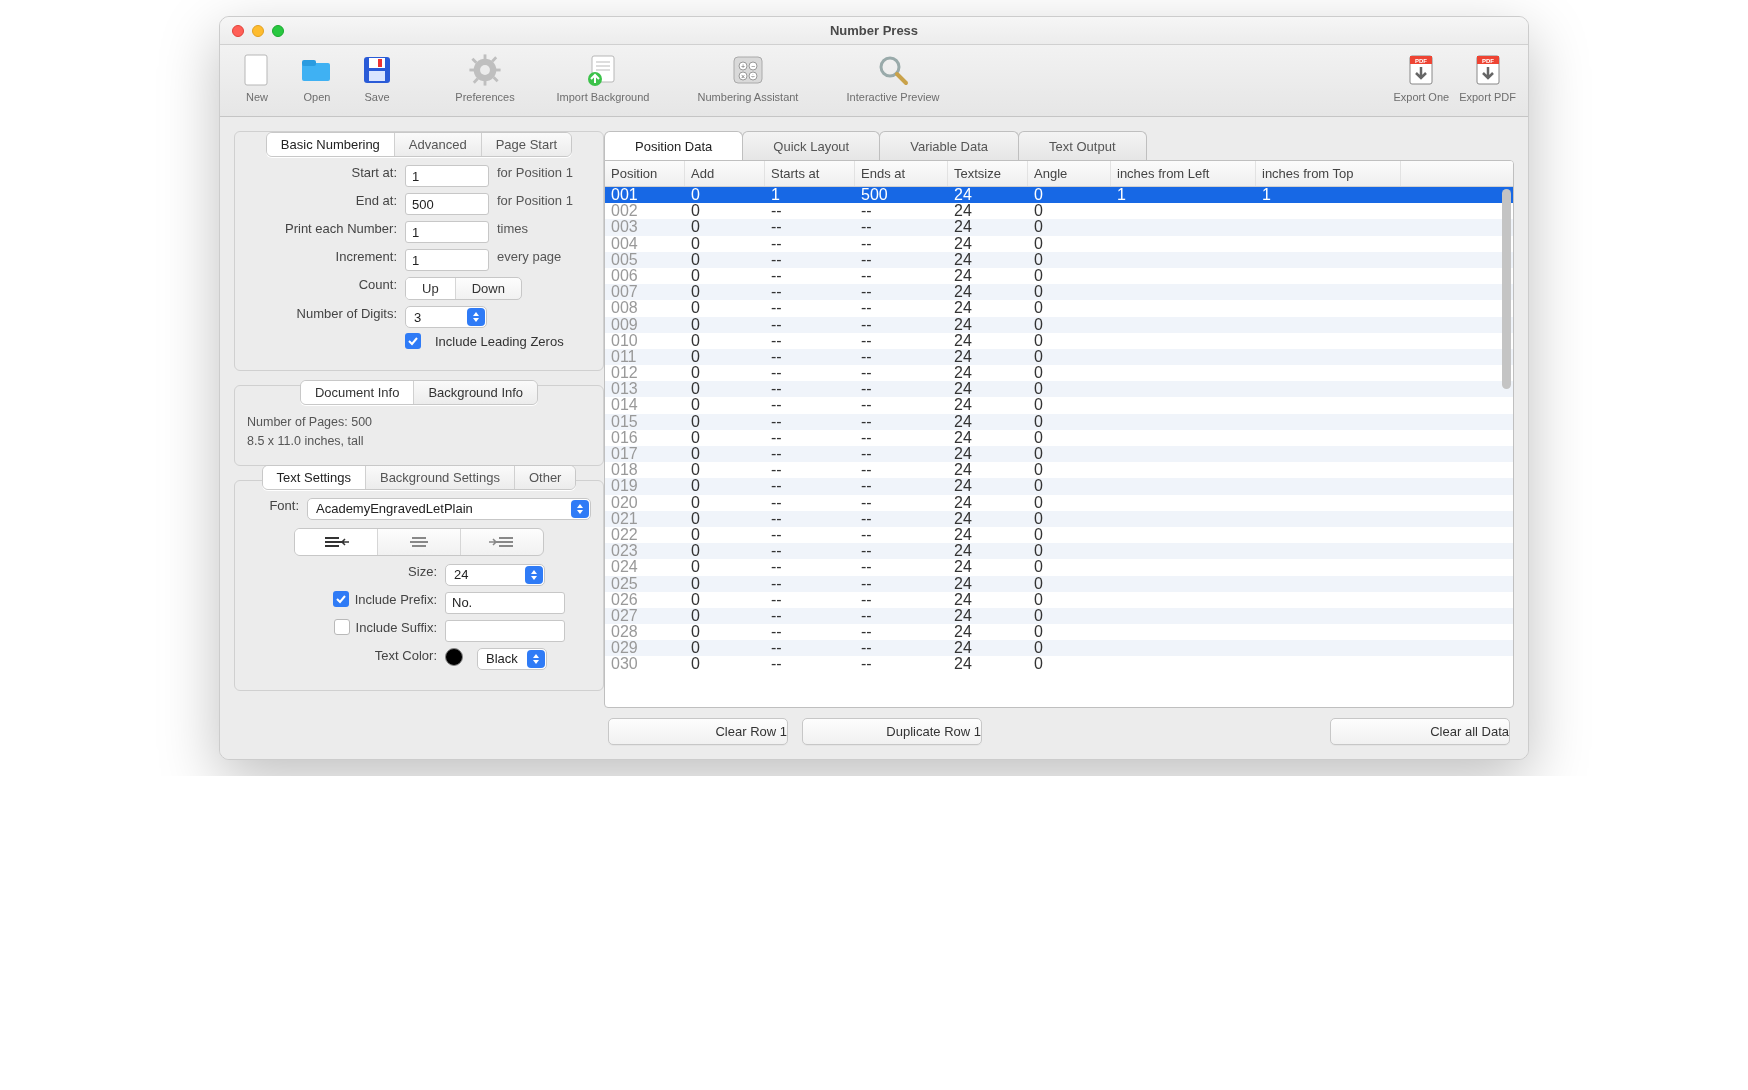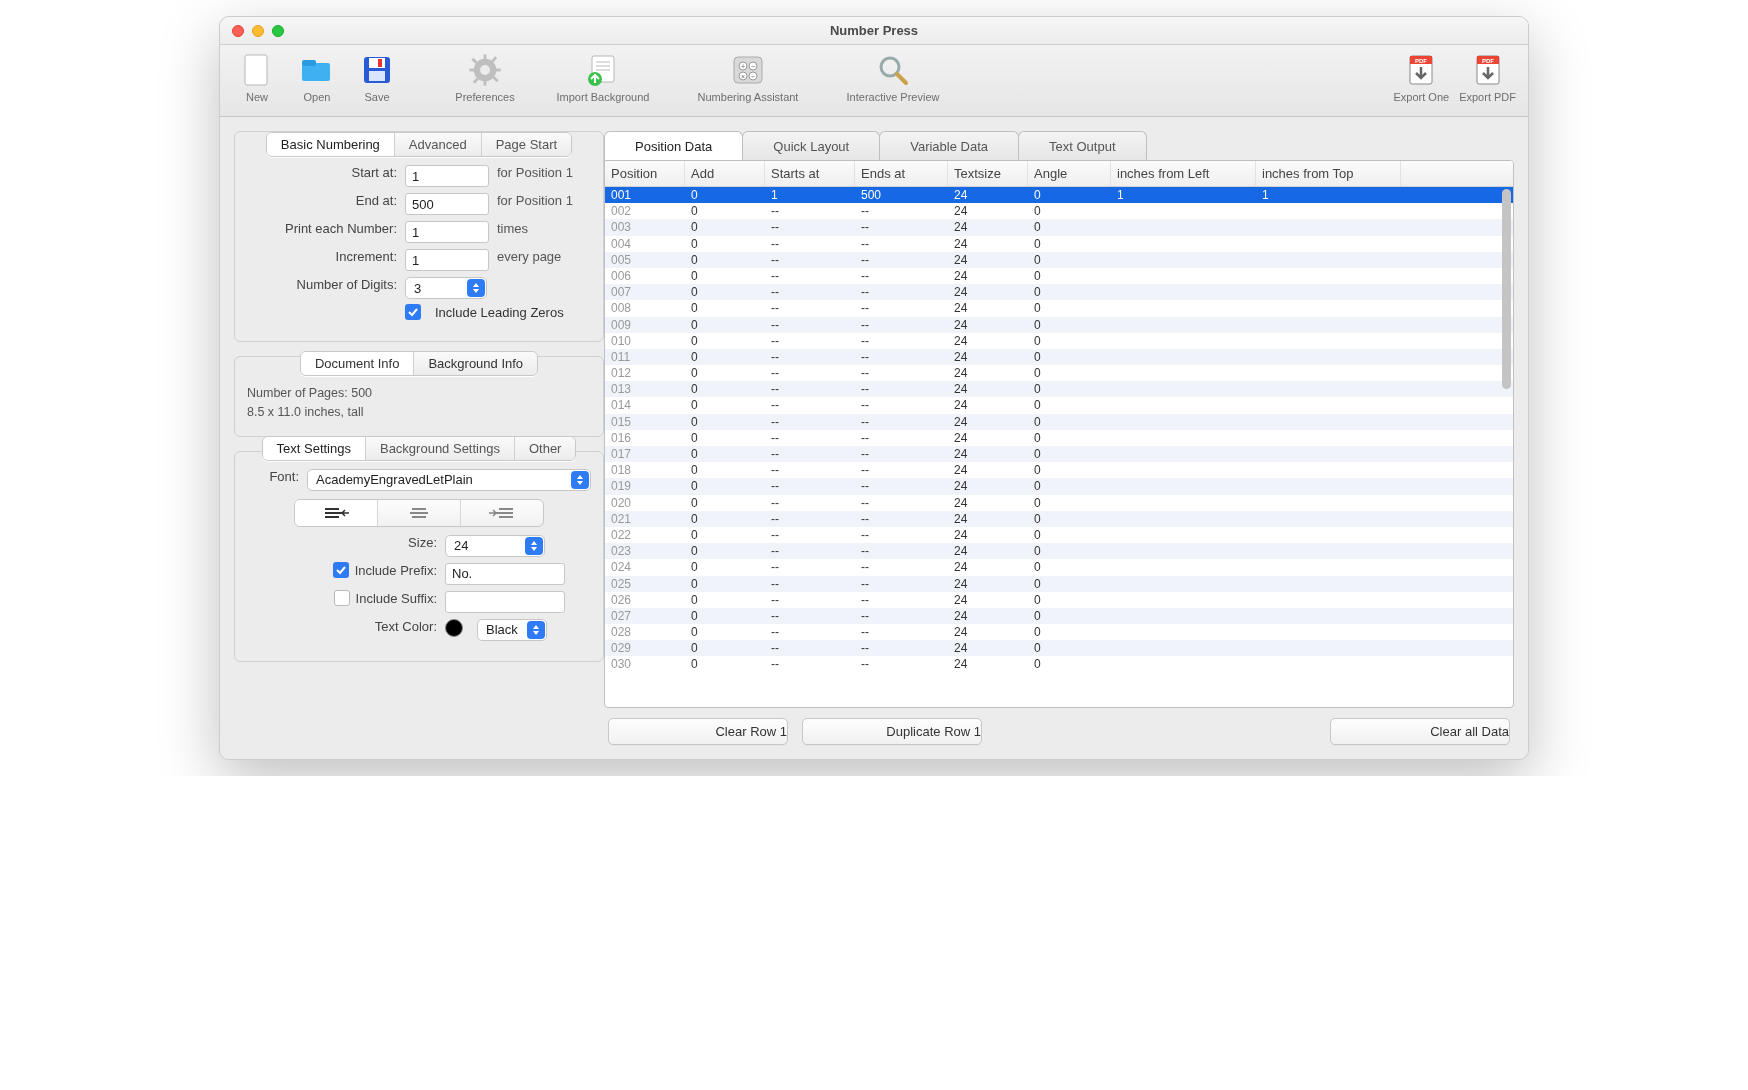--- a/index.html
+++ b/index.html
@@ -223,21 +223,21 @@
     font-size:13px;
   }
   .thead {
     background:linear-gradient(#fbfbfb,#efefef);
     border-bottom:1px solid #d0d0d0;
     color:#444;
     height:26px;
   }
   .thead > div { padding:5px 6px; border-right:1px solid #e2e2e2; white-space:nowrap; overflow:hidden; }
   .tbody { height: calc(100% - 26px); overflow-y:auto; }
-  .trow { height:16.2px; font-size:12px; }
+  .trow { height:16.2px; font-size:16px; }
   .trow > div { padding:0 6px; white-space:nowrap; overflow:hidden; line-height:16px; }
   .trow.sel { background:#1768e5; color:#fff; }
   .trow.sel .rownum{ color:#fff; }
   .trow.alt { background:#f0f4fa; }
   .rownum { color:#999; }
   .btnbar { display:flex; gap:14px; padding:10px 4px 0 4px; }
   .macbtn {
     background:linear-gradient(#fdfdfd,#f1f1f1);
     border:1px solid #c7c7c7;
     border-radius:5px;
@@ -420,20 +420,27 @@
           <label class="lbl">Print each Number:</label>
           <input class="textfield" value="1" style="">
           <span class="suffix">times</span>
         </div>
         <div class="form-row">
           <label class="lbl">Increment:</label>
           <input class="textfield" value="1" style="">
           <span class="suffix">every page</span>
         </div>
         <div class="form-row">
+          <label class="lbl">Count:</label>
+          <div class="segbtn">
+            <div class="active">Up</div>
+            <div>Down</div>
+          </div>
+        </div>
+        <div class="form-row">
           <label class="lbl">Number of Digits:</label>
           <div class="select-wrap">
             <div class="sel" style="min-width:82px">3</div>
             <div class="arrows"></div>
           </div>
         </div>
         <div class="form-row" style="margin-left:158px">
           <span class="checkbox checked">
             <svg width="12" height="12">
                 <path d="M2 6 L5 9 L10 3" stroke="#fff" stroke-width="2" fill="none"></path>

